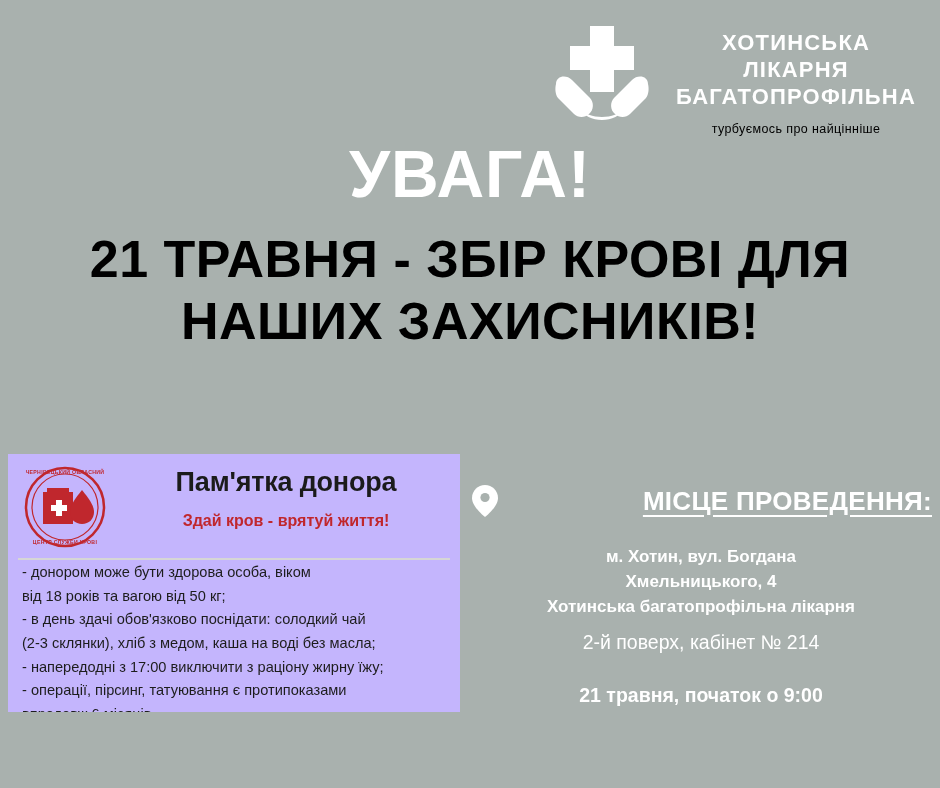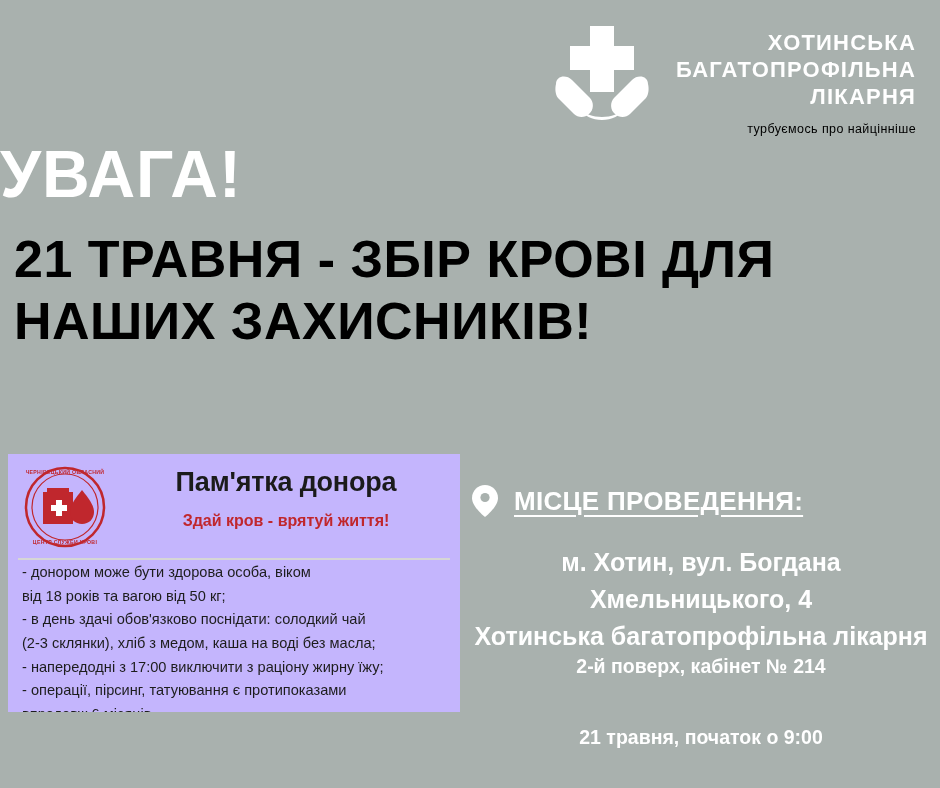--- a/index.html
+++ b/index.html
@@ -27,21 +27,21 @@
   }
   .logo-mark {
     width: 112px;
     height: 108px;
     position: relative;
     flex: 0 0 auto;
   }
   .logo-mark svg { display: block; }
 
   .brand-text {
-    text-align: right;
+    text-align: center;
     padding-top: 8px;
   }
   .brand-line {
     font-size: 22px;
     font-weight: bold;
     letter-spacing: 1.2px;
     line-height: 1.22;
     color: #ffffff;
     text-transform: uppercase;
   }
@@ -52,21 +52,21 @@
     color: #000000;
     font-weight: normal;
   }
 
   
   .headlines {
     position: absolute;
     top: 140px;
     left: 0;
     width: 940px;
-    text-align: left;
+    text-align: center;
   }
   .headline-1 {
     font-size: 66px;
     font-weight: bold;
     letter-spacing: 1px;
     line-height: 1.05;
     color: #ffffff;
     margin-bottom: 20px;
   }
   .headline-2 {
@@ -155,51 +155,51 @@
   .venue {
     position: absolute;
     left: 470px;
     top: 484px;
     width: 462px;
     text-align: center;
   }
   .venue-head {
     display: flex;
     align-items: center;
-    justify-content: flex-start;
+    justify-content: space-between;
     gap: 14px;
     margin-bottom: 26px;
   }
   .pin-icon {
     width: 30px;
     height: 34px;
     flex: 0 0 auto;
   }
   .venue-title {
     font-size: 26px;
     font-weight: bold;
     color: #ffffff;
     text-decoration: underline;
     text-underline-offset: 5px;
     letter-spacing: 0.3px;
   }
   .venue-addr {
-    font-size: 25px;
+    font-size: 17px;
     font-weight: bold;
     line-height: 1.48;
     color: #ffffff;
   }
   .venue-room {
-    margin-top: 0;
+    margin-top: 12px;
     font-size: 19.5px;
-    font-weight: bold;
+    font-weight: normal;
     color: #ffffff;
   }
   .venue-time {
-    margin-top: 48px;
+    margin-top: 30px;
     font-size: 19.5px;
     font-weight: bold;
     color: #ffffff;
   }
 </style>
 </head>
 <body>
 
 <div class="header">
   <div class="logo-mark">
@@ -209,22 +209,22 @@
 
       <path d="M10 62 C10 54, 20 52, 26 58 L44 76 C48 80, 48 88, 43 92 C39 96, 32 96, 28 92 L12 76 C9 72, 9 66, 10 62 Z" fill="#ffffff"></path>
 
       <path d="M102 62 C102 54, 92 52, 86 58 L68 76 C64 80, 64 88, 69 92 C73 96, 80 96, 84 92 L100 76 C103 72, 103 66, 102 62 Z" fill="#ffffff"></path>
 
       <path d="M34 86 C42 98, 70 98, 78 86 C72 102, 40 102, 34 86 Z" fill="#ffffff"></path>
     </svg>
   </div>
   <div class="brand-text">
     <div class="brand-line">ХОТИНСЬКА</div>
+    <div class="brand-line">ЛІКАРНЯ</div>
     <div class="brand-line">БАГАТОПРОФІЛЬНА</div>
-    <div class="brand-line">ЛІКАРНЯ</div>
     <div class="brand-tagline">турбуємось про найцінніше</div>
   </div>
 </div>
 
 <div class="headlines">
   <div class="headline-1">УВАГА!</div>
   <div class="headline-2">21 ТРАВНЯ - ЗБІР КРОВІ ДЛЯ</div>
   <div class="headline-2">НАШИХ ЗАХИСНИКІВ!</div>
 </div>
 

